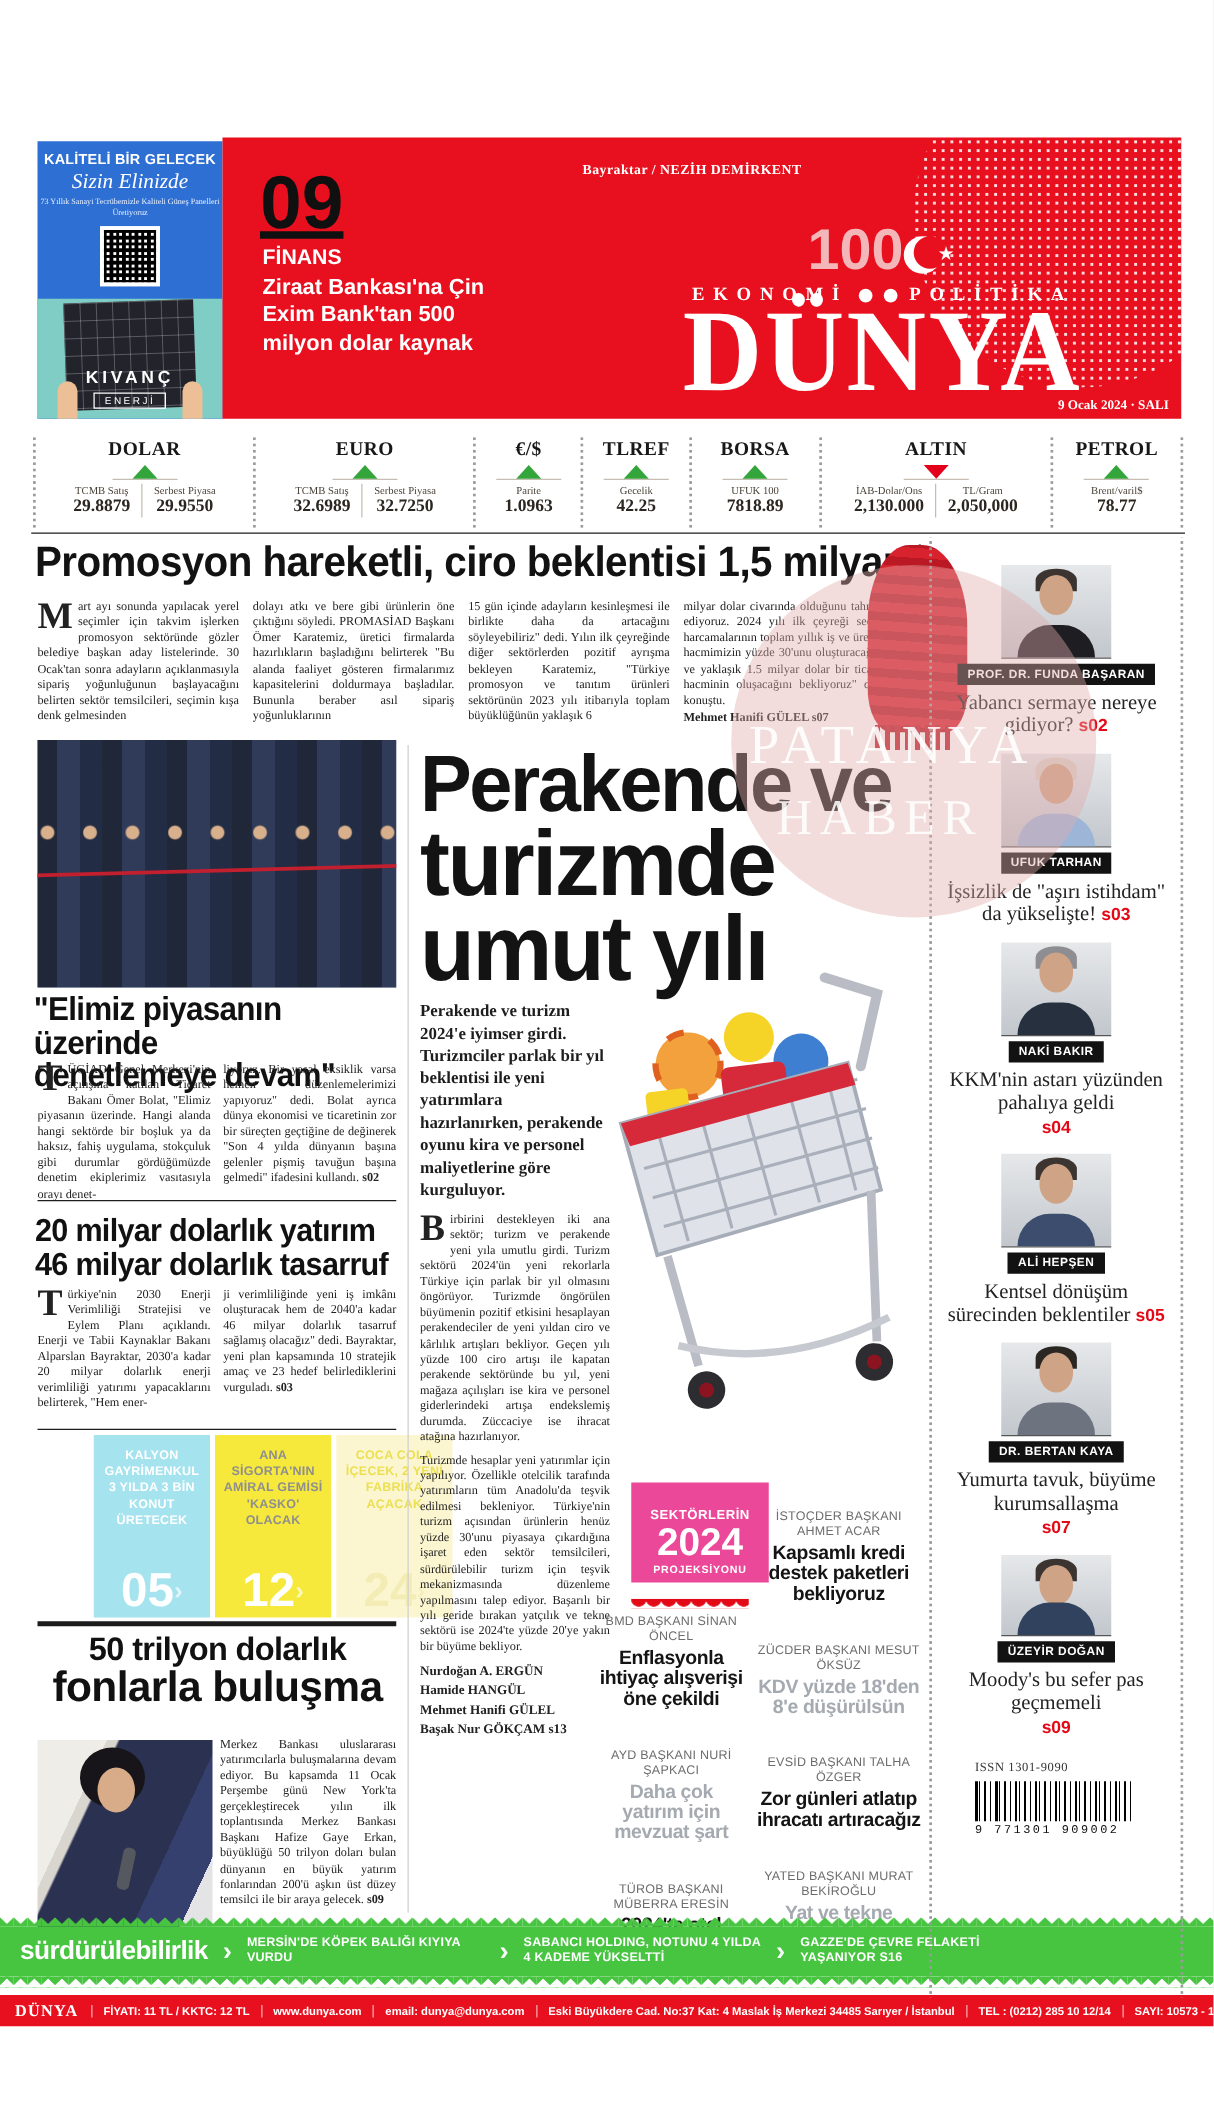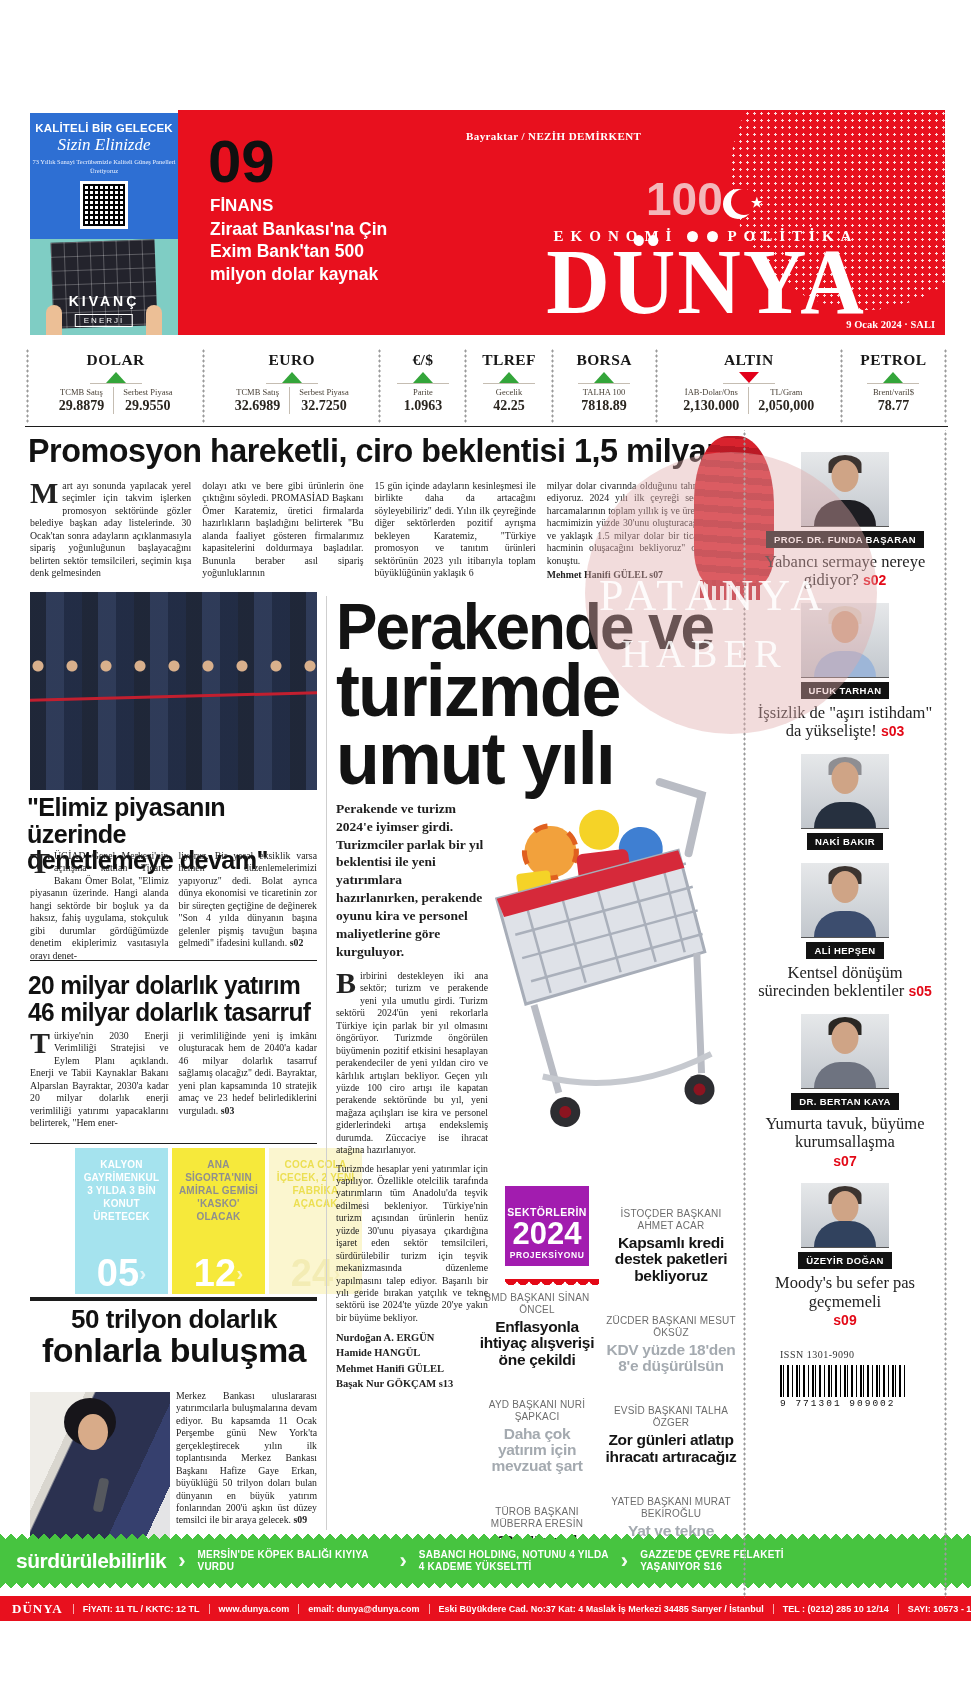--- a/index.html
+++ b/index.html
@@ -24,21 +24,21 @@
       background-size:13px 14px;transform:rotate(-2deg);}
   .hand{position:absolute;bottom:-4px;width:16px;height:34px;background:#ecbf96;border-radius:8px 8px 0 0;}
   .ad-brand{position:absolute;left:0;right:0;bottom:26px;text-align:center;color:#fff;font-family:"Liberation Sans",sans-serif;font-weight:bold;font-size:14px;letter-spacing:3px;}
   .ad-brand2{position:absolute;left:50%;transform:translateX(-50%);bottom:8px;color:#fff;border:1px solid #fff;
       font-family:"Liberation Sans",sans-serif;font-size:8px;letter-spacing:2px;padding:1px 8px;}
 
   
   .mast{left:178px;top:110px;width:767px;height:225px;background:#e8101e;overflow:hidden;}
   .globe{position:absolute;right:-55px;top:-70px;width:270px;height:270px;border-radius:50%;
       background-image:radial-gradient(#ffffff 1.1px,transparent 1.4px);background-size:7px 7px;opacity:.85;}
-  .fin-num{position:absolute;left:30px;top:22px;color:#101010;font-family:"Liberation Sans",sans-serif;font-weight:900;font-size:60px;line-height:1;}
+  .fin-num{position:absolute;left:30px;top:22px;color:#101010;font-family:"Liberation Sans",sans-serif;font-weight:900;font-size:60px;line-height:1;text-decoration:underline;}
   .fin-sec{position:absolute;left:32px;top:86px;color:#fff;font-family:"Liberation Sans",sans-serif;font-weight:bold;font-size:17px;}
   .fin-title{position:absolute;left:32px;top:108px;width:200px;color:#fff;font-family:"Liberation Sans",sans-serif;font-weight:bold;font-size:17.5px;line-height:1.28;}
   .founder{position:absolute;left:288px;top:20px;color:#fff;font-weight:bold;font-size:11px;letter-spacing:.4px;}
   .logo100{position:absolute;left:468px;top:66px;color:#f3b7ba;font-family:"Liberation Sans",sans-serif;font-weight:900;font-size:46px;line-height:1;}
   .crescent{display:inline-block;position:relative;width:30px;height:30px;vertical-align:-4px;}
   .crescent .c1{position:absolute;left:0;top:0;width:30px;height:30px;border-radius:50%;background:#fff;}
   .crescent .c2{position:absolute;left:8px;top:0px;width:26px;height:26px;border-radius:50%;background:#e8101e;}
   .crescent .st{position:absolute;right:-10px;top:7px;color:#fff;font-size:13px;}
   .tagline{position:absolute;left:288px;top:118px;width:480px;display:flex;justify-content:center;align-items:center;gap:9px;
       color:#fff;font-weight:bold;font-size:15px;letter-spacing:7px;}
@@ -130,21 +130,21 @@
       line-height:.92;transform:scaleX(.97);transform-origin:left;white-space:nowrap;}
   .feat-head .f1{font-size:64px;}
   .feat-head .f2{font-size:74px;}
   .feat-head .f3{font-size:74px;}
   .standfirst{left:336px;top:800px;width:148px;font-weight:bold;font-size:13.5px;line-height:1.32;color:#1d1d1d;}
   .featcol{left:336px;top:970px;width:152px;}
   .featcol p{margin:0 0 6px;}
   .feat-bylines{font-family:"Liberation Serif",serif;font-weight:bold;font-size:10.5px;line-height:1.45;margin-top:4px;}
 
   .cartbox{left:470px;top:768px;width:272px;height:402px;}
-  .badge{left:505px;top:1186px;width:84px;background:#a21caf;color:#fff;text-align:center;padding-top:20px;z-index:6;}
+  .badge{left:505px;top:1186px;width:110px;background:#ec4899;color:#fff;text-align:center;padding-top:20px;z-index:6;}
   .badge .b1{font-family:"Liberation Sans",sans-serif;font-weight:800;font-size:10.5px;letter-spacing:.4px;}
   .badge .b2{font-family:"Liberation Sans",sans-serif;font-weight:900;font-size:31px;line-height:1.02;}
   .badge .b3{font-family:"Liberation Sans",sans-serif;font-weight:800;font-size:8.5px;letter-spacing:.6px;padding-bottom:6px;}
   .scallop{left:505px;top:1279px;width:94px;height:8px;background:radial-gradient(circle at 6px 0px,#e30917 6px,transparent 6.5px);background-size:12px 8px;background-repeat:repeat-x;}
 
   .qcol{display:flex;flex-direction:column;gap:31px;}
   .qitem{text-align:center;}
   .qspk{font-family:"Liberation Sans",sans-serif;font-size:10px;color:#6d6d6d;letter-spacing:.2px;line-height:1.2;text-transform:uppercase;}
   .qtxt{font-family:"Liberation Sans",sans-serif;font-weight:900;font-size:15.5px;line-height:1.05;margin-top:3px;letter-spacing:-.3px;}
   .tone-dark{color:#141414;}
@@ -262,21 +262,21 @@
         </div>
     </div>
     <div class="tsep"></div>
     <div class="titem" style="flex:1.1;">
       <div class="tlabel">BORSA</div>
       <div class="tri-wrap">
           <div class="tri-up"></div>
         </div>
       <div class="tcols">
           <div class="tcol">
-            <div class="tk">TALHA 100</div>
+            <div class="tk">UFUK 100</div>
             <div class="tv">7818.89</div>
           </div>
         </div>
     </div>
     <div class="tsep"></div>
     <div class="titem" style="flex:2;">
       <div class="tlabel">ALTIN</div>
       <div class="tri-wrap">
           <div class="tri-dn"></div>
         </div>
@@ -344,20 +344,21 @@
       <div class="nbar">UFUK TARHAN</div>
       <div class="ctitle"><span>İşsizlik de "aşırı istihdam" da yükselişte!</span> <span class="pref">s03</span></div>
     </div>
     <div class="cblock">
       <div class="mug">
           <div class="hair" style="background:#8e8e92;"></div>
           <div class="head"></div>
           <div class="torso" style="background:#26303f;"></div>
         </div>
       <div class="nbar">NAKİ BAKIR</div>
+      <div class="ctitle"><span>KKM'nin astarı yüzünden pahalıya geldi</span><br><span class="pref">s04</span></div>
     </div>
     <div class="cblock">
       <div class="mug">
           <div class="hair"></div>
           <div class="head"></div>
           <div class="torso" style="background:#3c4d6e;"></div>
         </div>
       <div class="nbar">ALİ HEPŞEN</div>
       <div class="ctitle"><span>Kentsel dönüşüm sürecinden beklentiler</span> <span class="pref">s05</span></div>
     </div>

